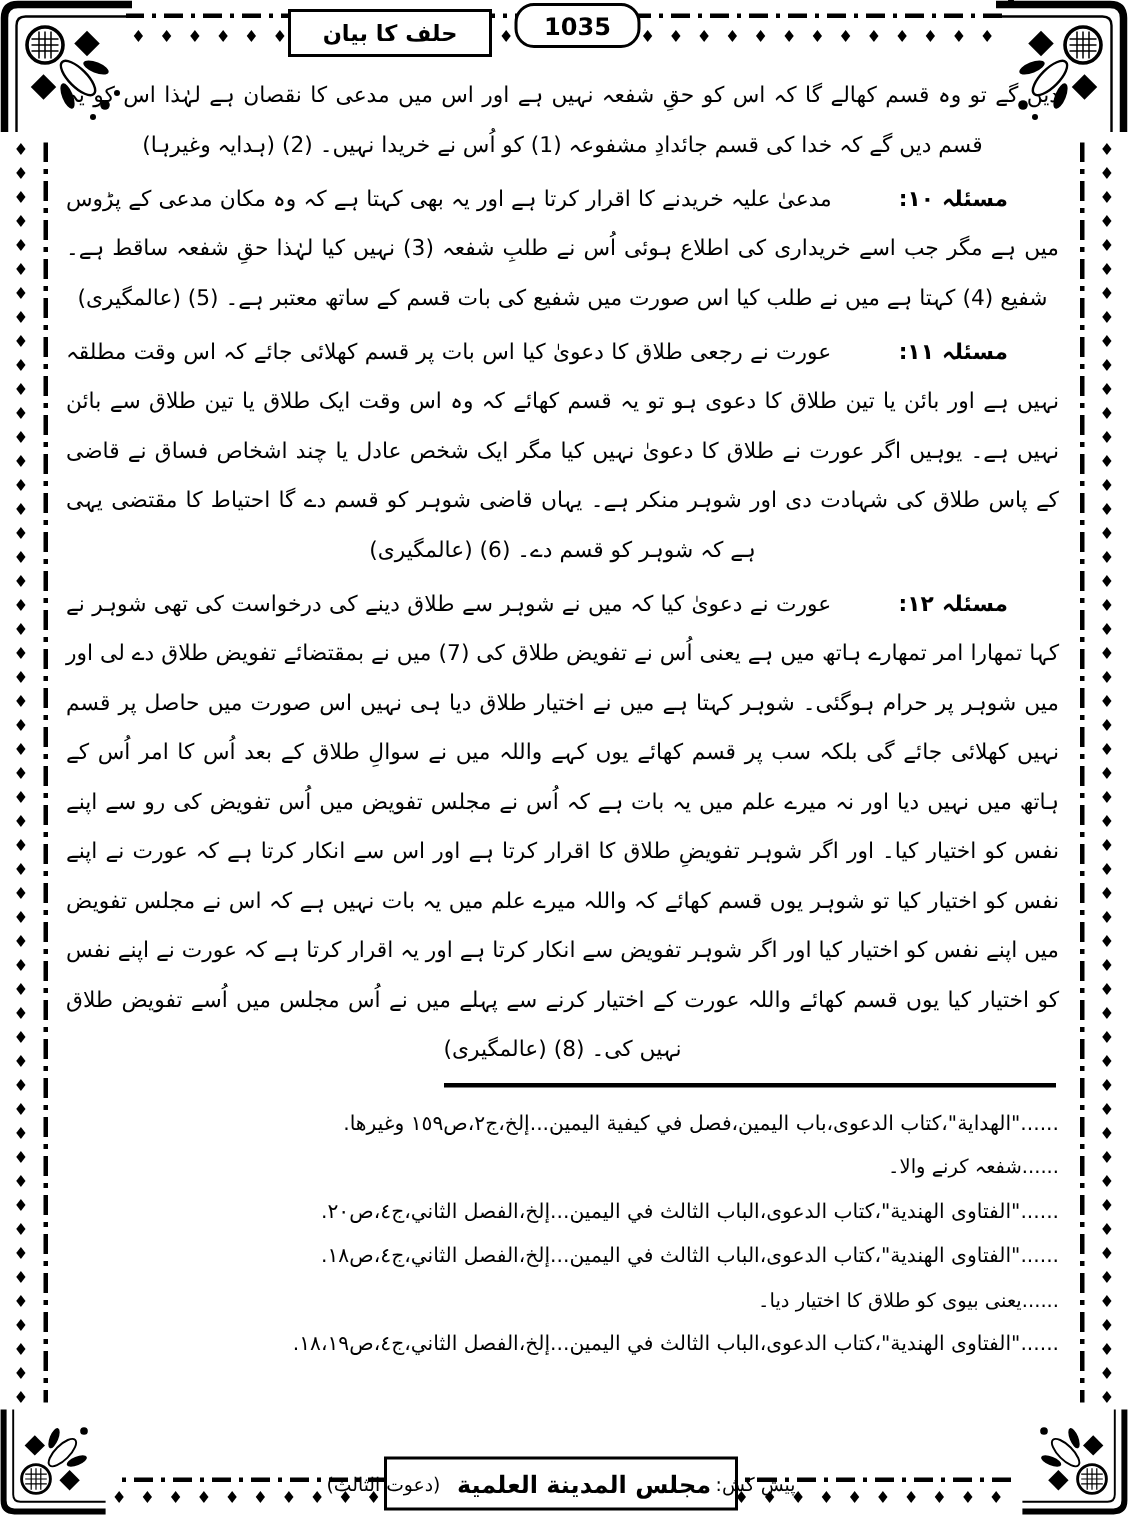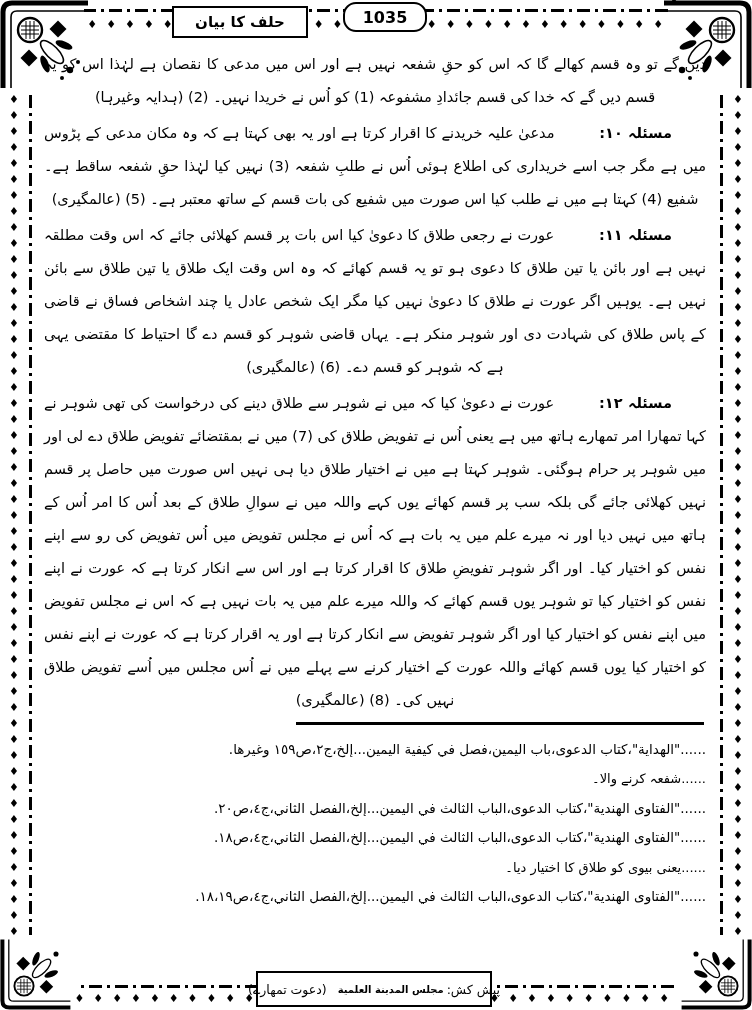--- a/index.html
+++ b/index.html
@@ -38,28 +38,28 @@
   .left-dash{left:29px;top:95px;bottom:75px;}
   .right-dash{right:29px;top:95px;bottom:75px;}
   .right-chain{right:6px;top:92px;bottom:72px;}
 
   
   .hbox{position:absolute;z-index:4;background:#fff;border:2px solid #000;
     display:flex;align-items:center;justify-content:center;text-align:center;}
   .box-book{top:2px;right:89px;width:206px;height:30px;font-size:14px;font-weight:bold;}
   .box-page{top:2px;right:325px;width:80px;height:26px;font-size:16px;font-weight:bold;
     font-family:"DejaVu Sans",sans-serif;direction:ltr;border-radius:13px;}
-  .box-chapter{top:6px;right:444px;width:132px;height:28px;font-size:15px;font-weight:bold;text-align:center;}
+  .box-chapter{top:6px;right:424px;width:132px;height:28px;font-size:15px;font-weight:bold;text-align:center;}
 
   
   .footer-box{position:absolute;z-index:4;background:#fff;border:2px solid #000;
     bottom:3px;right:260px;width:232px;height:32px;
     display:flex;align-items:center;justify-content:center;gap:3px;
     font-size:12.5px;white-space:nowrap;}
-  .footer-box .pub-name{font-weight:bold;font-size:10px;margin-left:8px;}
+  .footer-box .pub-name{font-weight:bold;font-size:16px;margin-left:8px;}
 
   
   .content{position:absolute;top:48px;right:46px;left:44px;z-index:2;
     font-size:14.5px;line-height:33px;text-align:justify;}
   .content p{margin:0 0 3px 0;text-align:justify;text-align-last:center;}
   .content p.masala{text-indent:34px;}
   .masala-label{font-weight:bold;margin-left:40px;}
 
   .fn-sep{width:408px;height:2.5px;background:#000;margin:5px 2px 10px auto;}
 
@@ -284,16 +284,16 @@
       <div class="fn-line fn-cite">......"الفتاوى الهندية"،كتاب الدعوى،الباب الثالث في اليمين...إلخ،الفصل الثاني،ج٤،ص٢٠.</div>
       <div class="fn-line fn-cite">......"الفتاوى الهندية"،كتاب الدعوى،الباب الثالث في اليمين...إلخ،الفصل الثاني،ج٤،ص١٨.</div>
       <div class="fn-line">......یعنی بیوی کو طلاق کا اختیار دیا۔</div>
       <div class="fn-line fn-cite">......"الفتاوى الهندية"،كتاب الدعوى،الباب الثالث في اليمين...إلخ،الفصل الثاني،ج٤،ص١٨،١٩.</div>
     </div>
   </div>
 
   <div class="footer-box">
     <span>پیش کش:</span>
     <span class="pub-name">مجلس المدينة العلمية</span>
-    <span>(دعوت تمھارے)</span>
+    <span>(دعوت الثالث)</span>
   </div>
 
 </div>
 
 </body></html>

